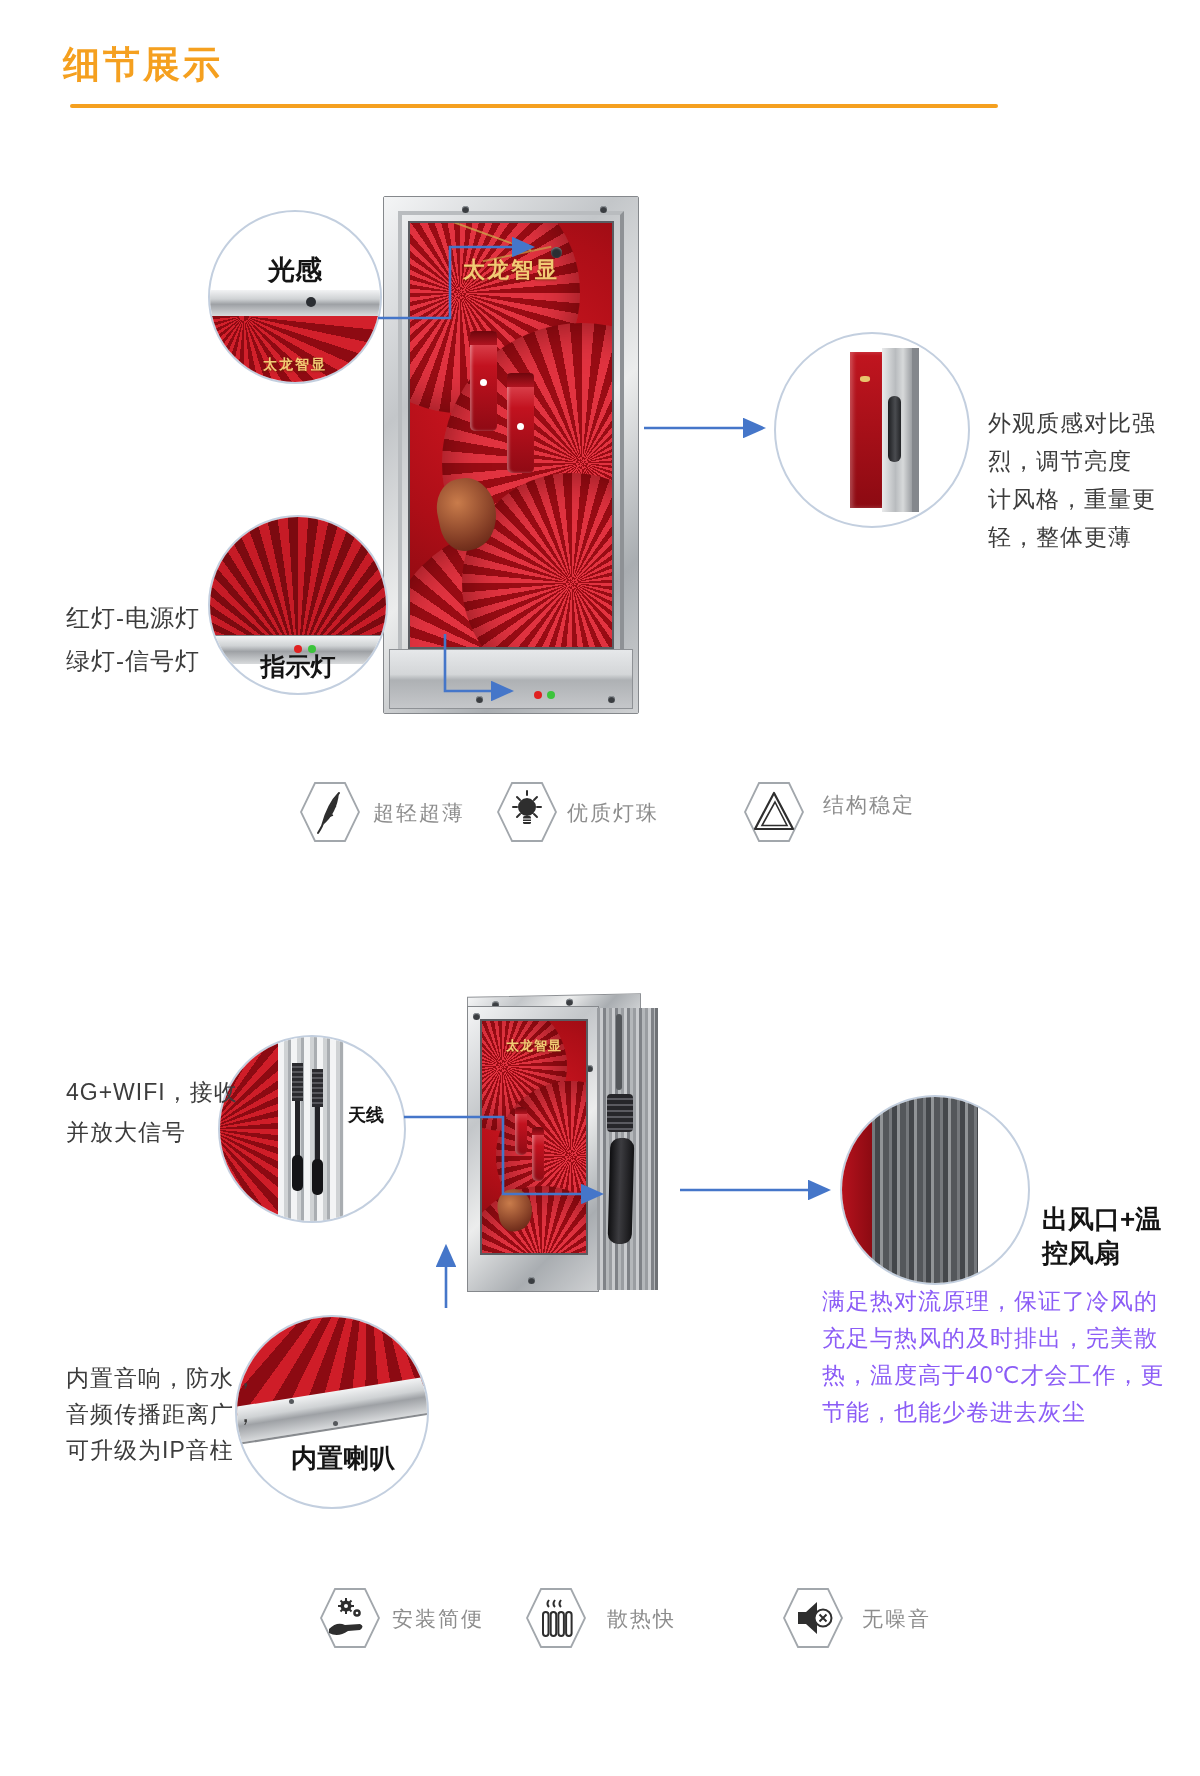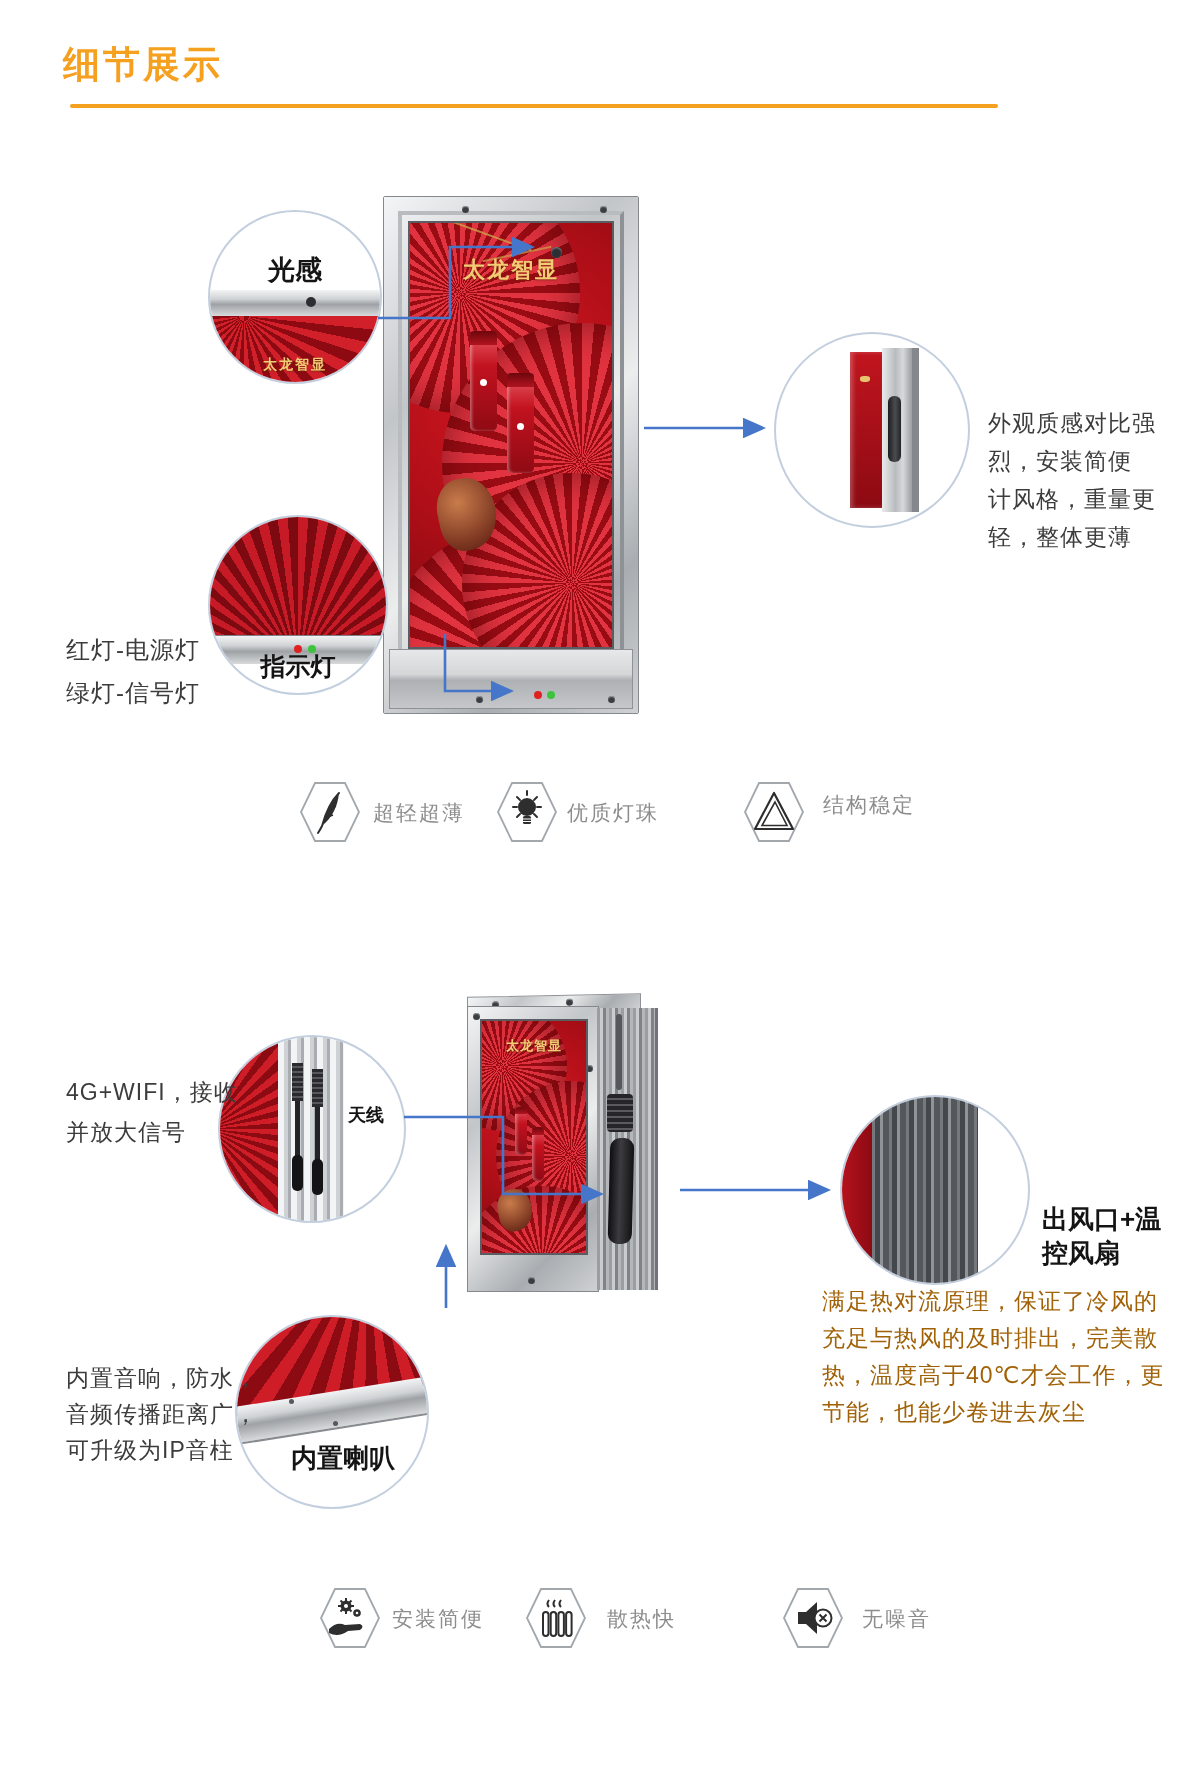--- a/index.html
+++ b/index.html
@@ -96,28 +96,28 @@
   <div class="callout" style="left:774px;top:332px;width:192px;height:192px;">
     <div class="abs" style="left:74px;top:18px;width:32px;height:156px;background:linear-gradient(180deg,#c1151f,#8c0a12);box-shadow:inset 3px 0 4px rgba(255,255,255,.25);">
       <div class="dot" style="left:10px;top:24px;width:10px;height:6px;background:#e8c36d;border-radius:40%;"></div>
     </div>
     <div class="abs" style="left:106px;top:14px;width:30px;height:164px;background:linear-gradient(90deg,#e9eaeb,#b9bcbf 45%,#d7d9da 70%,#9b9ea2);"></div>
     <div class="abs" style="left:112px;top:62px;width:13px;height:66px;background:linear-gradient(90deg,#1d1e21,#4a4c50 55%,#232427);border-radius:6px;"></div>
     <div class="abs" style="left:136px;top:14px;width:7px;height:164px;background:#84878c;"></div>
   </div>
 
 
-  <div class="note" style="left:66px;top:596px;line-height:43px;font-size:24px;margin-top:32px;">
+  <div class="note" style="left:66px;top:596px;line-height:43px;font-size:24px;">
     <div>红灯-电源灯</div>
     <div>绿灯-信号灯</div>
   </div>
 
   <div class="note" style="left:988px;top:404px;line-height:38px;">
     <div>外观质感对比强</div>
-    <div>烈，安装简便</div>
+    <div>烈，调节亮度</div>
     <div>计风格，重量更</div>
     <div>轻，整体更薄</div>
   </div>
 
   <div class="hexfeat" style="left:298px;top:780px;">
     <svg width="64" height="64" viewBox="0 0 64 64">
       <polygon points="17,3 47,3 61,32 47,61 17,61 3,32" fill="#fff" stroke="#a2a7ac" stroke-width="1.8"></polygon>
       <path d="M41 13 Q39 33 25 45 Q27 31 41 13 Z" fill="#2e2e2e"></path>
       <path d="M41 13 Q30 24 24 46 M24 46 Q22 50 20 53" stroke="#2e2e2e" stroke-width="2" fill="none" stroke-linecap="round"></path>
       <path d="M27 38 L35 35 M30 30 L38 26" stroke="#2e2e2e" stroke-width="1.4"></path>
@@ -218,21 +218,21 @@
     <div>4G+WIFI，接收</div>
     <div>并放大信号</div>
   </div>
 
   <div class="note" style="left:66px;top:1360px;line-height:36px;">
     <div>内置音响，防水，</div>
     <div>音频传播距离广，</div>
     <div>可升级为IP音柱</div>
   </div>
 
-  <div class="note" style="left:822px;top:1283px;line-height:37px;color:#a16207;">
+  <div class="note" style="left:822px;top:1283px;line-height:37px;color:#8b5cf6;">
     <div>满足热对流原理，保证了冷风的</div>
     <div>充足与热风的及时排出，完美散</div>
     <div>热，温度高于40℃才会工作，更</div>
     <div>节能，也能少卷进去灰尘</div>
   </div>
 
   <div class="hexfeat" style="left:318px;top:1586px;">
     <svg width="64" height="64" viewBox="0 0 64 64">
       <polygon points="17,3 47,3 61,32 47,61 17,61 3,32" fill="#fff" stroke="#a2a7ac" stroke-width="1.8"></polygon>
       <circle cx="28" cy="20" r="5.5" fill="#2e2e2e"></circle>

